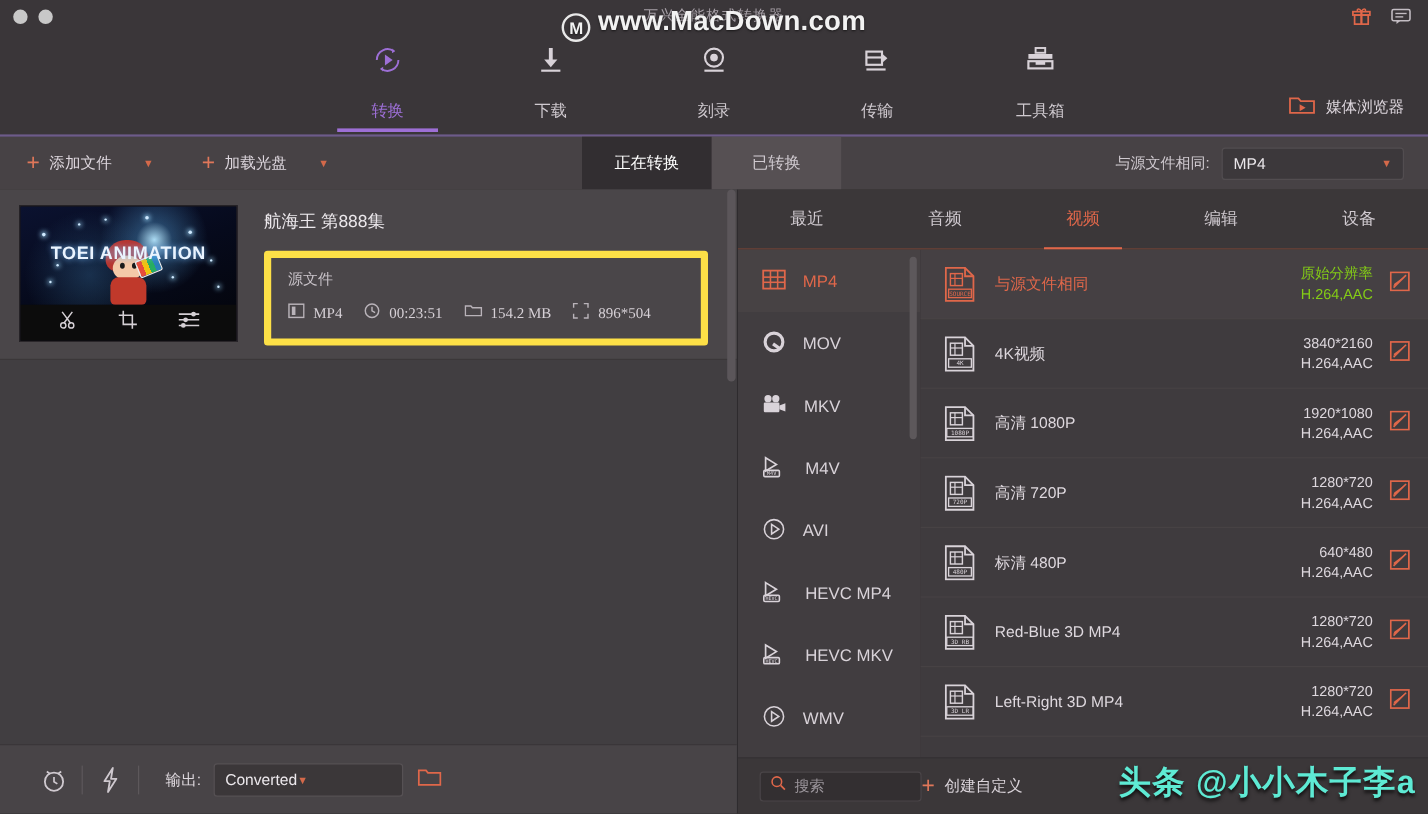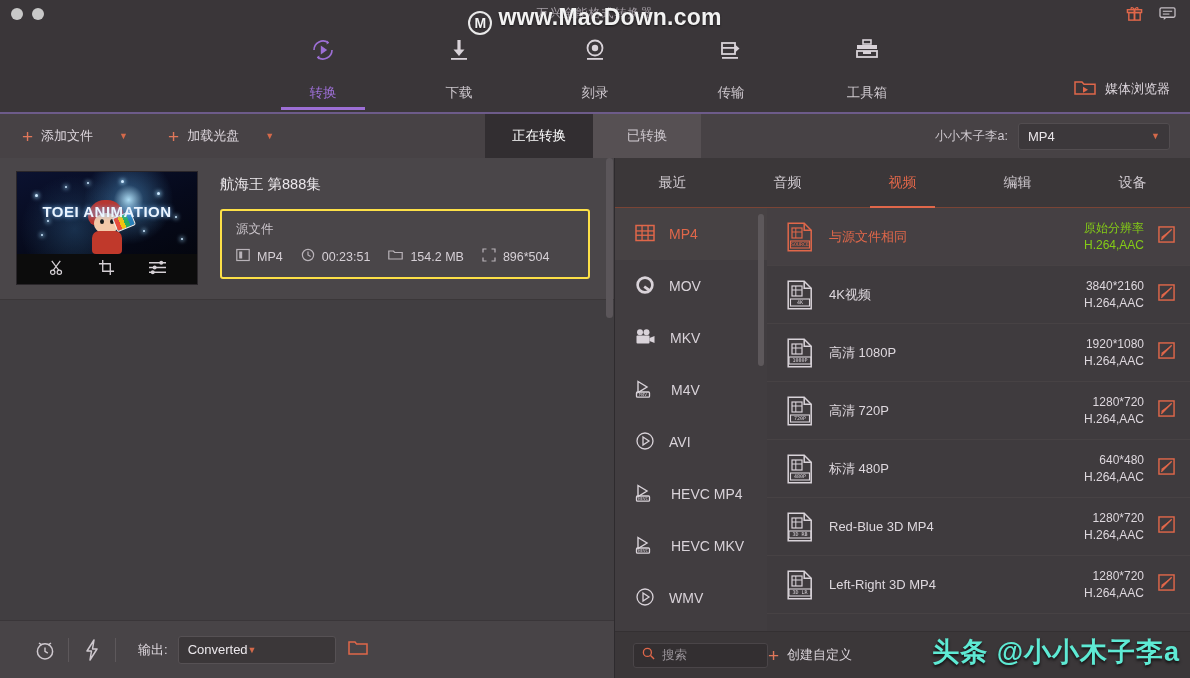--- a/index.html
+++ b/index.html
@@ -188,22 +188,23 @@
     position: absolute; bottom: 0; left: 0; width: 100%; height: 30px;
     background: #0c0c0c;
     display: flex; align-items: center; justify-content: space-around;
     padding: 0 14px;
   }
   .thumb-tools .ti { cursor: pointer; }
 
   .file-meta { flex: 1; padding: 4px 24px 0 22px; }
   .file-title { color: #ece8ec; font-size: 14.5px; margin-bottom: 15px; }
   .src-box {
-    border: 2px solid #fde047; border-radius: 3px;
+    border: 6px solid #fde047; border-radius: 3px;
     padding: 10px 14px 12px;
+    font-family: Liberation Serif, serif;
   }
   .src-label { color: #c9c3c9; font-size: 12.5px; margin-bottom: 10px; }
   .src-props { display: flex; align-items: center; gap: 8px; }
   .prop { display: flex; align-items: center; gap: 7px; color: #d6d0d6; font-size: 12.5px; margin-right: 10px; }
 
   .left-empty { flex: 1; background: #413e41; }
 
   .left-scrollbar {
     position: absolute; right: 1px; top: 0; width: 7px; height: 160px;
     background: #5b565a; border-radius: 4px;
@@ -445,21 +446,21 @@
       <span>加载光盘</span>
     </div>
     <span class="caret" style="margin-left:22px">▼</span>
 
     <div class="seg">
       <div class="seg-btn active">正在转换</div>
       <div class="seg-btn">已转换</div>
     </div>
 
     <div class="convert-all">
-      <span class="label">小小木子李a:</span>
+      <span class="label">与源文件相同:</span>
       <div class="sel">
         <span>MP4</span>
         <span class="caret">▼</span>
       </div>
     </div>
   </div>
 
   <div class="body">
 
     <div class="left">

